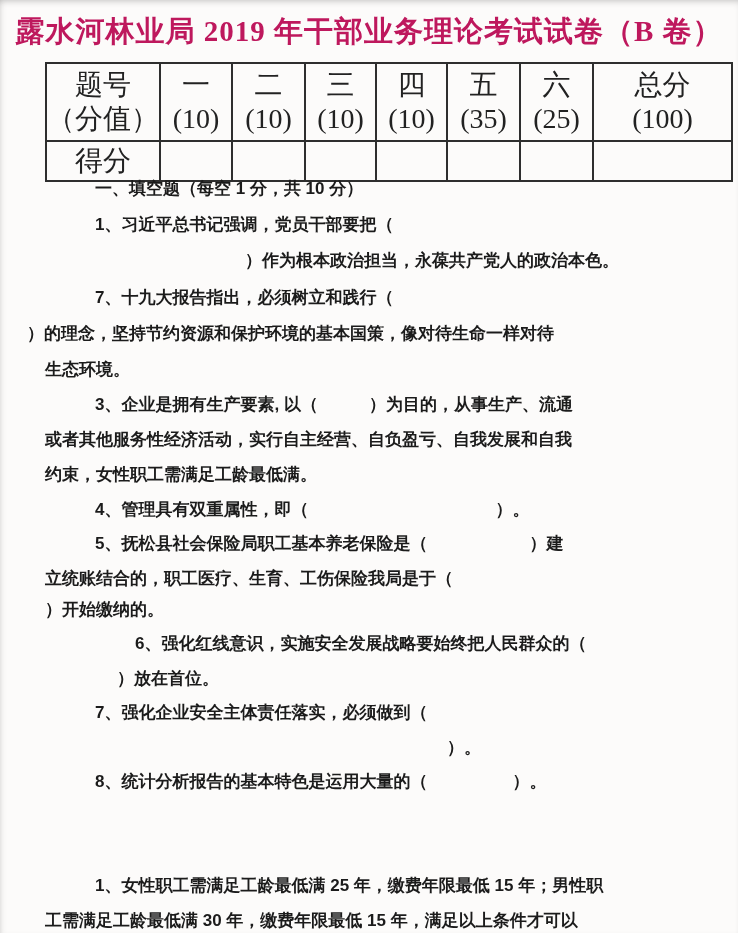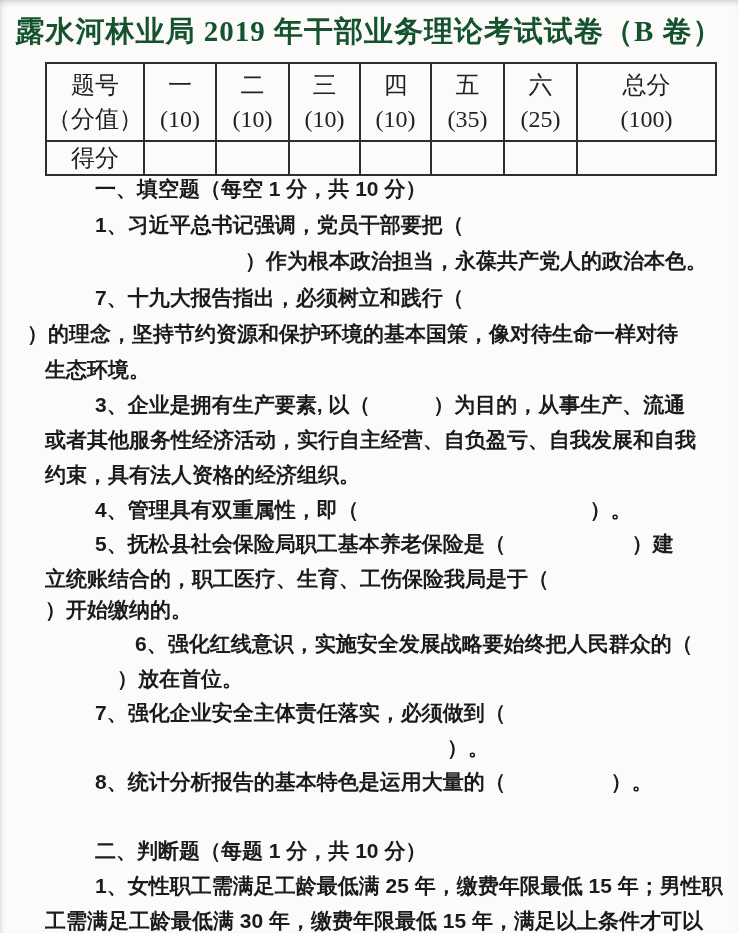--- a/index.html
+++ b/index.html
@@ -20,52 +20,52 @@
   }
   .title {
     position:absolute; top:12px; left:0; width:100%;
     margin:0;
     text-align:center;
     font-family:"Liberation Serif","DejaVu Serif",serif;
     font-weight:700;
     font-size:29px;
     letter-spacing:1px;
     white-space:pre;
-    color:#14532d;
+    color:#be185d;
   }
   table.score-table {
     position:absolute; top:62px; left:45px;
     border-collapse:collapse;
     table-layout:fixed;
   }
   table.score-table td {
     border:2px solid #2e2e2e;
     text-align:center;
     vertical-align:middle;
     padding:0;
     font-family:"Liberation Serif","DejaVu Serif",serif;
-    font-size:24px;
+    font-size:28px;
     color:#222;
   }
   tr.header-row td { height:76px; }
   tr.header-row td div { line-height:34px; white-space:pre; }
   tr.score-row td { height:29px; }
   .c0 { width:82px; }
   .c1 { width:70px; }
   .c2 { width:71px; }
   .c3 { width:69px; }
   .c4 { width:69px; }
   .c5 { width:71px; }
   .c6 { width:71px; }
   .c7 { width:137px; }
   .line {
     position:absolute;
     font-family:"Liberation Sans","DejaVu Sans",sans-serif;
     font-weight:600;
-    font-size:21px;
+    font-size:17px;
     line-height:26px;
     white-space:pre;
     color:#1b1b1b;
   }
   .l0  { top:176px; left:95px;  }
   .l1  { top:212px; left:95px;  }
   .l2  { top:248px; left:245px; }
   .l3  { top:285px; left:95px;  }
   .l4  { top:321px; left:27px;text-align:center;  }
   .l5  { top:357px; left:45px;  }
@@ -143,27 +143,26 @@
     </table>
 
   <div class="line l0">一、填空题（每空 1 分，共 10 分）</div>
   <div class="line l1">1、习近平总书记强调，党员干部要把（</div>
   <div class="line l2">）作为根本政治担当，永葆共产党人的政治本色。</div>
   <div class="line l3">7、十九大报告指出，必须树立和践行（</div>
   <div class="line l4">）的理念，坚持节约资源和保护环境的基本国策，像对待生命一样对待</div>
   <div class="line l5">生态环境。</div>
   <div class="line l6">3、企业是拥有生产要素, 以（　　　）为目的，从事生产、流通</div>
   <div class="line l7">或者其他服务性经济活动，实行自主经营、自负盈亏、自我发展和自我</div>
-  <div class="line l8">约束，具有法人资格的经济组织。</div>
+  <div class="line l8">约束，女性职工需满足工龄最低满。</div>
   <div class="line l9">4、管理具有双重属性，即（　　　　　　　　　　　）。</div>
   <div class="line l10">5、抚松县社会保险局职工基本养老保险是（　　　　　　）建</div>
   <div class="line l12">）开始缴纳的。</div>
   <div class="line l11">立统账结合的，职工医疗、生育、工伤保险我局是于（</div>
   <div class="line l13">6、强化红线意识，实施安全发展战略要始终把人民群众的（</div>
   <div class="line l14">）放在首位。</div>
   <div class="line l15">7、强化企业安全主体责任落实，必须做到（</div>
   <div class="line l16">）。</div>
   <div class="line l17">8、统计分析报告的基本特色是运用大量的（　　　　　）。</div>
-  <div class="line l19">二、判断题（每题 1 分，共 10 分）</div>
   <div class="line l20">1、女性职工需满足工龄最低满 25 年，缴费年限最低 15 年；男性职</div>
   <div class="line l21">工需满足工龄最低满 30 年，缴费年限最低 15 年，满足以上条件才可以</div>
 
 </div>
 
 </body></html>

